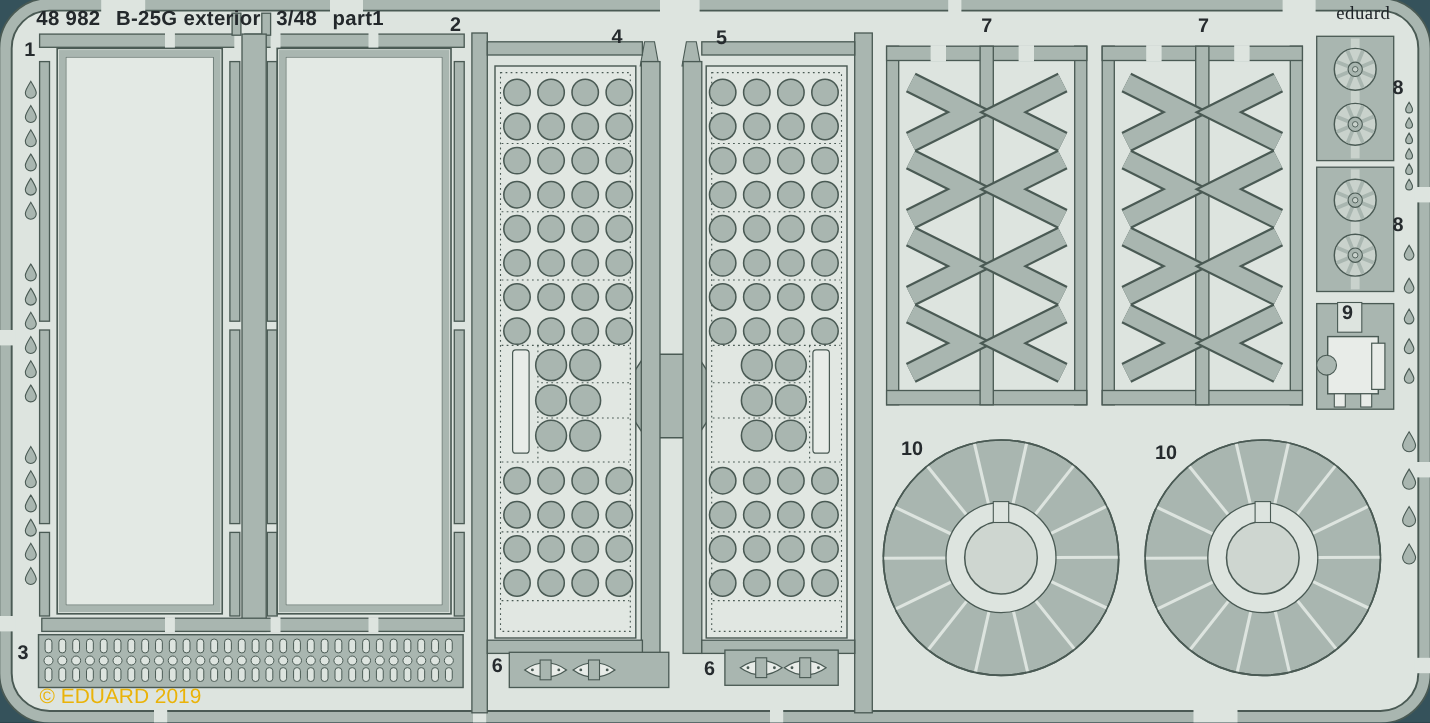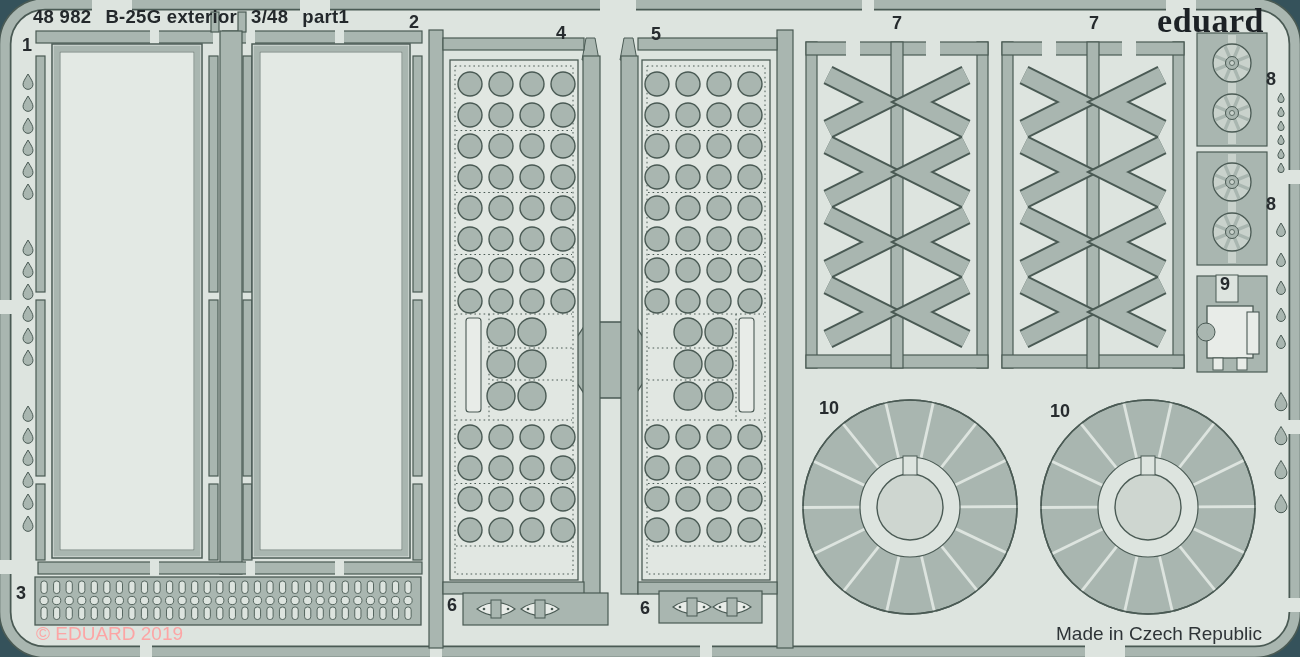--- a/index.html
+++ b/index.html
@@ -1,23 +1,23 @@
 <!DOCTYPE html>
 <html><head>
 <meta charset="utf-8">
 <style>
   html,body{margin:0;padding:0;background:#22343b;}
   .stage{position:relative;width:1300px;height:657px;overflow:hidden;
          background:#35525b;font-family:"Liberation Sans",sans-serif;}
   .stage svg{position:absolute;left:0;top:0;}
   .txt{position:absolute;white-space:pre;color:#23282b;}
   .title-row{left:33px;top:6px;display:flex;gap:14px;font-size:18.5px;font-weight:bold;letter-spacing:.3px;}
-  .brand{right:36px;top:2px;font-family:"Liberation Serif",serif;font-weight:bold;
-         font-size:34px;letter-spacing:.5px;color:#1c2125;}
-  .copyright{left:36px;top:623px;font-size:19px;color:#fca5a5;}
+  .brand{right:36px;top:2px;font-family:"Liberation Serif",serif;font-weight:normal;
+         font-size:17px;letter-spacing:.5px;color:#1c2125;}
+  .copyright{left:36px;top:623px;font-size:19px;color:#eab308;}
   .madein{right:38px;top:623px;font-size:19px;color:#2e3437;}
   .part-label{position:absolute;font-size:18px;font-weight:bold;color:#262b2e;line-height:1;}
 </style>
 </head>
 <body>
 
 <div class="stage">
 
   <svg id="fret-svg" width="1300" height="657" viewBox="0 0 1300 657">
       <g>
@@ -537,21 +537,20 @@
 
   <div class="txt title-row">
     <span>48 982</span>
     <span>B-25G exterior</span>
     <span>3/48</span>
     <span>part1</span>
   </div>
 
   <div class="txt brand">eduard</div>
   <div class="txt copyright">© EDUARD 2019</div>
-  <div class="txt madein">Made in Czech Republic</div>
 
   <div id="labels">
       <span class="part-label" style="left: 22px; top: 36px;">1</span>
       <span class="part-label" style="left: 409px; top: 13px;">2</span>
       <span class="part-label" style="left: 16px; top: 584px;">3</span>
       <span class="part-label" style="left: 556px; top: 24px;">4</span>
       <span class="part-label" style="left: 651px; top: 25px;">5</span>
       <span class="part-label" style="left: 447px; top: 596px;">6</span>
       <span class="part-label" style="left: 640px; top: 599px;">6</span>
       <span class="part-label" style="left: 892px; top: 14px;">7</span>

